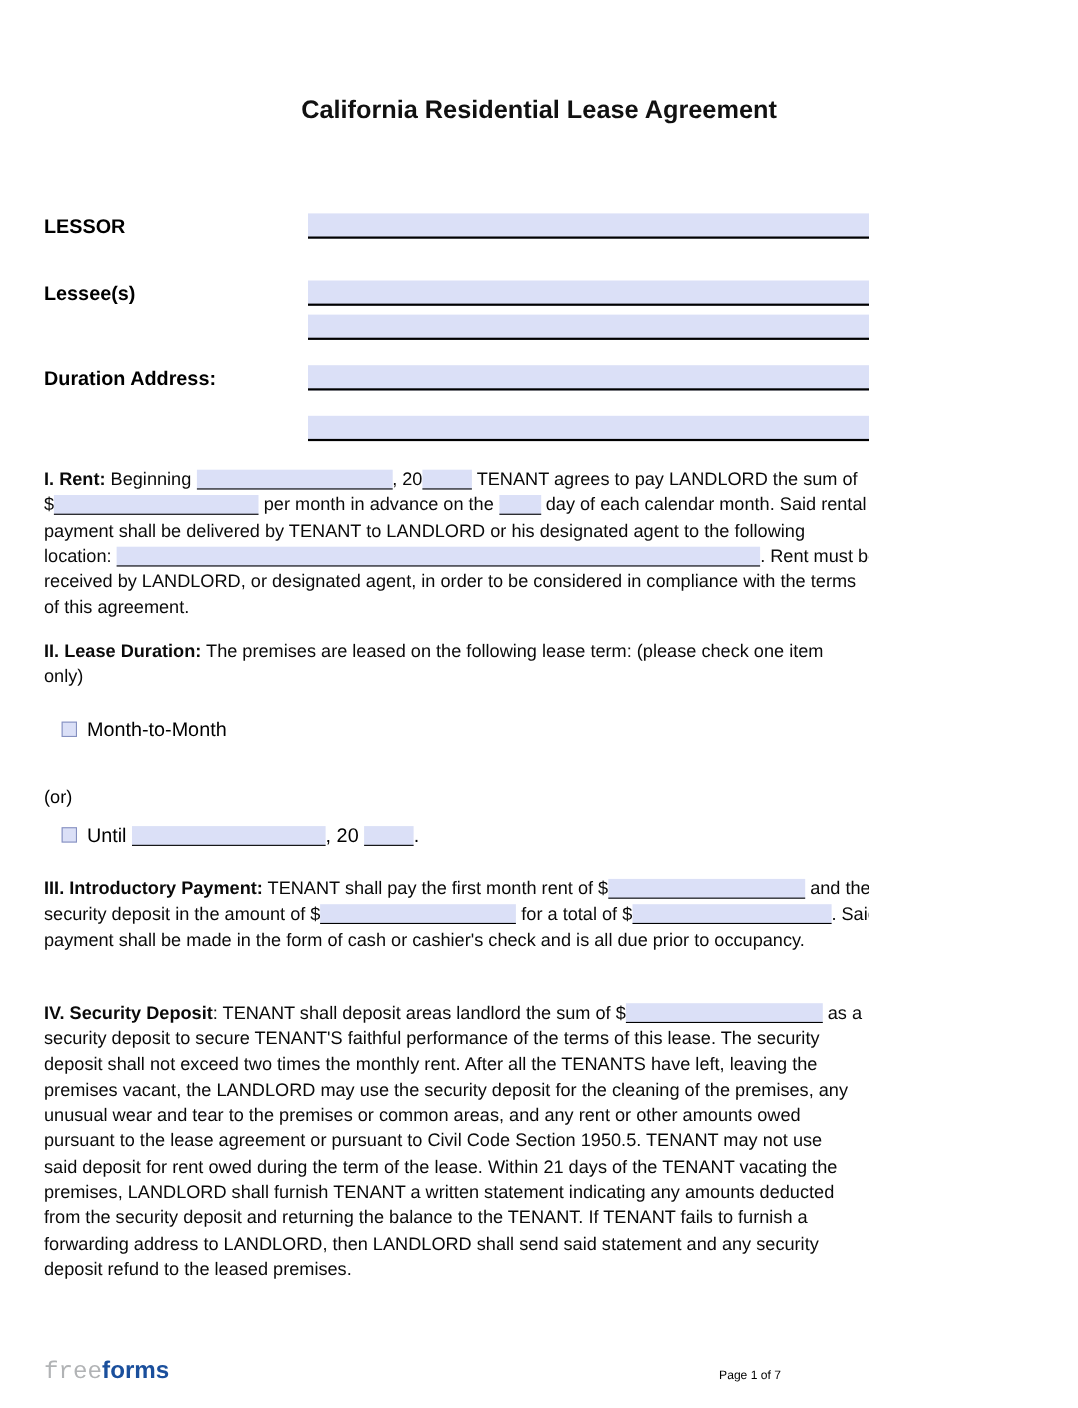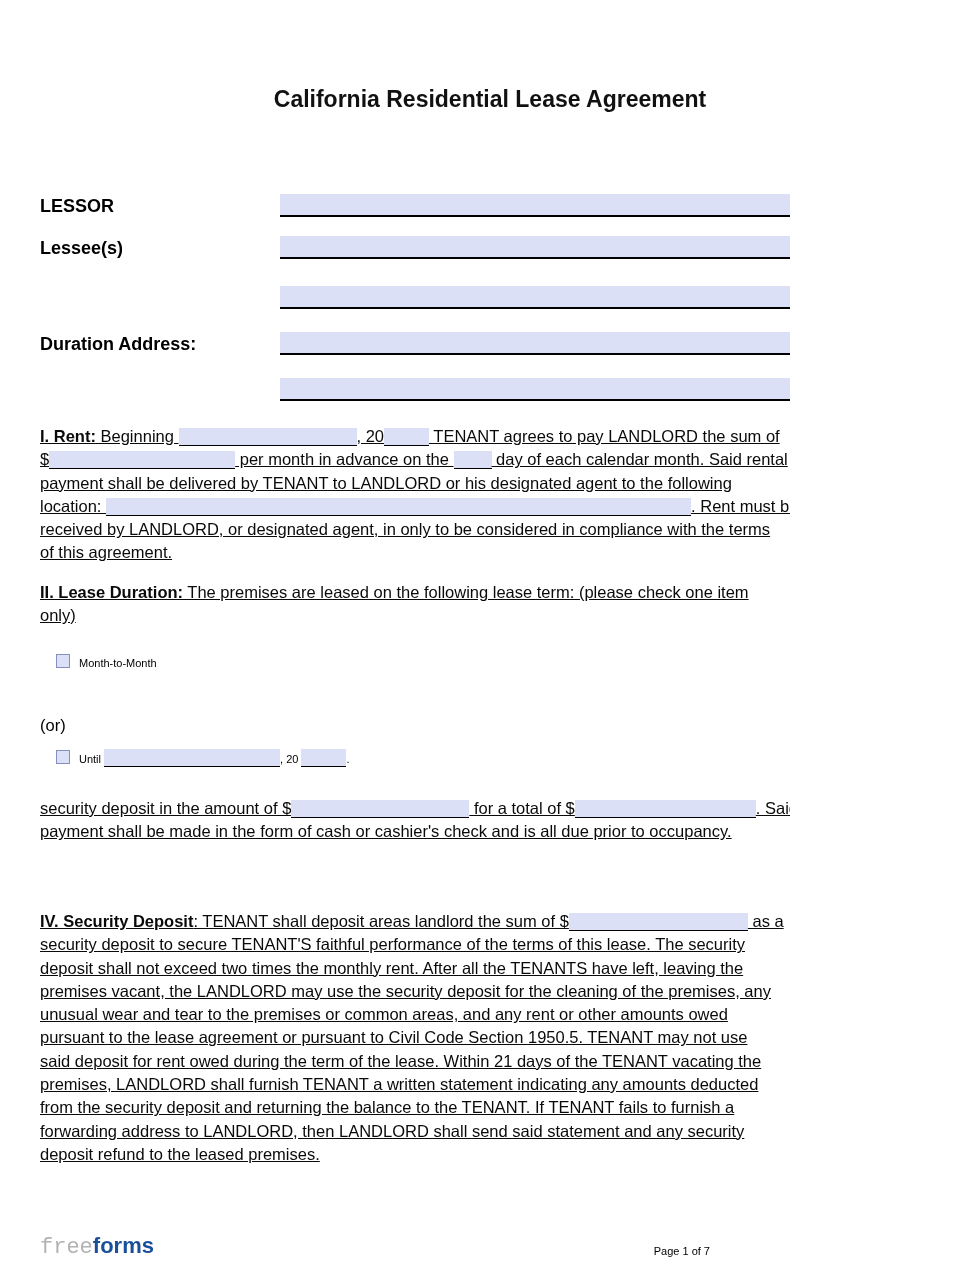--- a/index.html
+++ b/index.html
@@ -13,28 +13,28 @@
   }
   
   .hrow{position:absolute;left:40px;width:900px;height:24px;}
   .hlabel{position:absolute;left:0;top:2px;font-weight:bold;font-size:18px;white-space:nowrap;}
   .hfield{
     position:absolute;left:240px;top:0;width:582px;height:21px;display:block;
     background:var(--field-fill,#dbe0f7);border-bottom:2px solid #000;
   }
   
   .para{position:absolute;left:40px;font-size:16.5px;line-height:23.3px;white-space:nowrap;color:#0a0a0a;}
-  .line{height:23.3px;white-space:nowrap;text-decoration:underline;}
+  .line{height:23.3px;white-space:nowrap;}
   .b{font-weight:bold;}
   .blank{
     display:inline-block;height:17px;vertical-align:-4px;
     background:var(--field-fill,#dbe0f7);border-bottom:1.5px solid #000;
   }
   
-  .cbrow{position:absolute;left:40px;font-size:11px;line-height:20px;white-space:nowrap;padding-left:16px;}
+  .cbrow{position:absolute;left:40px;font-size:18px;line-height:20px;white-space:nowrap;padding-left:16px;}
   .checkbox{
     display:inline-block;width:12px;height:12px;vertical-align:-1px;
     background:var(--field-fill,#dbe0f7);border:1.5px solid var(--checkbox-border,#8590c0);
   }
   .cblabel{margin-left:9px;}
   .or-sep{position:absolute;left:40px;font-size:16.5px;}
   
   .footer-brand{position:absolute;left:40px;top:1233px;font-size:22px;cursor:pointer;}
   .brand-free{color:var(--brand-gray,#b1b3b5);font-family:Liberation Mono, monospace;}
   .brand-forms{color:var(--brand-blue,#1a4f9c);font-weight:bold;margin-top:32px;}
@@ -44,21 +44,21 @@
 <body>
 
 <div class="page" style="--field-fill: #dbe0f7; --checkbox-border: #8590c0; --brand-gray: #b1b3b5; --brand-blue: #1a4f9c;">
 
   <h1 class="doc-title">California Residential Lease Agreement</h1>
 
   <div class="hrow" style="top:194px">
     <span class="hlabel">LESSOR</span>
     <span class="hfield"></span>
   </div>
-  <div class="hrow" style="top:236px">
+  <div class="hrow" style="top:255px">
     <span class="hlabel">Lessee(s)</span>
     <span class="hfield"></span>
   </div>
   <div class="hrow" style="top:286px">
     <span class="hlabel"></span>
     <span class="hfield"></span>
   </div>
   <div class="hrow" style="top:332px">
     <span class="hlabel">Duration Address:</span>
     <span class="hfield"></span>
@@ -66,40 +66,41 @@
   <div class="hrow" style="top:378px">
     <span class="hlabel"></span>
     <span class="hfield"></span>
   </div>
 
   <div class="para" style="top:425px">
       <div class="line"><span class="b">I. Rent:</span><span> Beginning </span><span class="blank" style="width: 178px;"></span><span>, 20</span><span class="blank" style="width: 45px;"></span><span> TENANT agrees to pay LANDLORD the sum of</span></div>
       <div class="line"><span>$</span><span class="blank" style="width: 186px;"></span><span> per month in advance on the </span><span class="blank" style="width: 38px;"></span><span> day of each calendar month. Said rental</span></div>
       <div class="line"><span>payment shall be delivered by TENANT to LANDLORD or his designated agent to the following</span></div>
       <div class="line"><span>location: </span><span class="blank" style="width: 585px;"></span><span>. Rent must be actually</span></div>
-      <div class="line"><span>received by LANDLORD, or designated agent, in only to be considered in compliance with the terms</span></div>
+      <div class="line"><span>received by LANDLORD, or designated agent, in order to be considered in compliance with the terms</span></div>
       <div class="line"><span>of this agreement.</span></div>
     </div>
 
   <div class="para" style="top:581px">
       <div class="line"><span class="b">II. Lease Duration:</span><span> The premises are leased on the following lease term: (please check one item</span></div>
       <div class="line"><span>only)</span></div>
     </div>
 
   <div class="cbrow" style="top:653px">
     <span class="checkbox"></span><span class="cblabel">Month-to-Month</span>
   </div>
 
   <div class="or-sep" style="top:716px">(or)</div>
 
   <div class="cbrow" style="top:749px">
     <span class="checkbox"></span><span class="cblabel"><span>Until </span><span class="blank" style="width: 176px;"></span><span>, 20 </span><span class="blank" style="width: 45px;"></span><span>.</span></span>
   </div>
 
   <div class="para" style="top:797px">
+      <div class="line"><span class="b">III. Introductory Payment:</span><span> TENANT shall pay the first month rent of $</span><span class="blank" style="width: 179px;"></span><span> and the</span></div>
       <div class="line"><span>security deposit in the amount of $</span><span class="blank" style="width: 178px;"></span><span> for a total of $</span><span class="blank" style="width: 181px;"></span><span>. Said</span></div>
       <div class="line"><span>payment shall be made in the form of cash or cashier's check and is all due prior to occupancy.</span></div>
     </div>
 
   <div class="para" style="top:910px">
       <div class="line"><span class="b">IV. Security Deposit</span><span>: TENANT shall deposit areas landlord the sum of $</span><span class="blank" style="width: 179px;"></span><span> as a</span></div>
       <div class="line"><span>security deposit to secure TENANT'S faithful performance of the terms of this lease. The security</span></div>
       <div class="line"><span>deposit shall not exceed two times the monthly rent. After all the TENANTS have left, leaving the</span></div>
       <div class="line"><span>premises vacant, the LANDLORD may use the security deposit for the cleaning of the premises, any</span></div>
       <div class="line"><span>unusual wear and tear to the premises or common areas, and any rent or other amounts owed</span></div>

